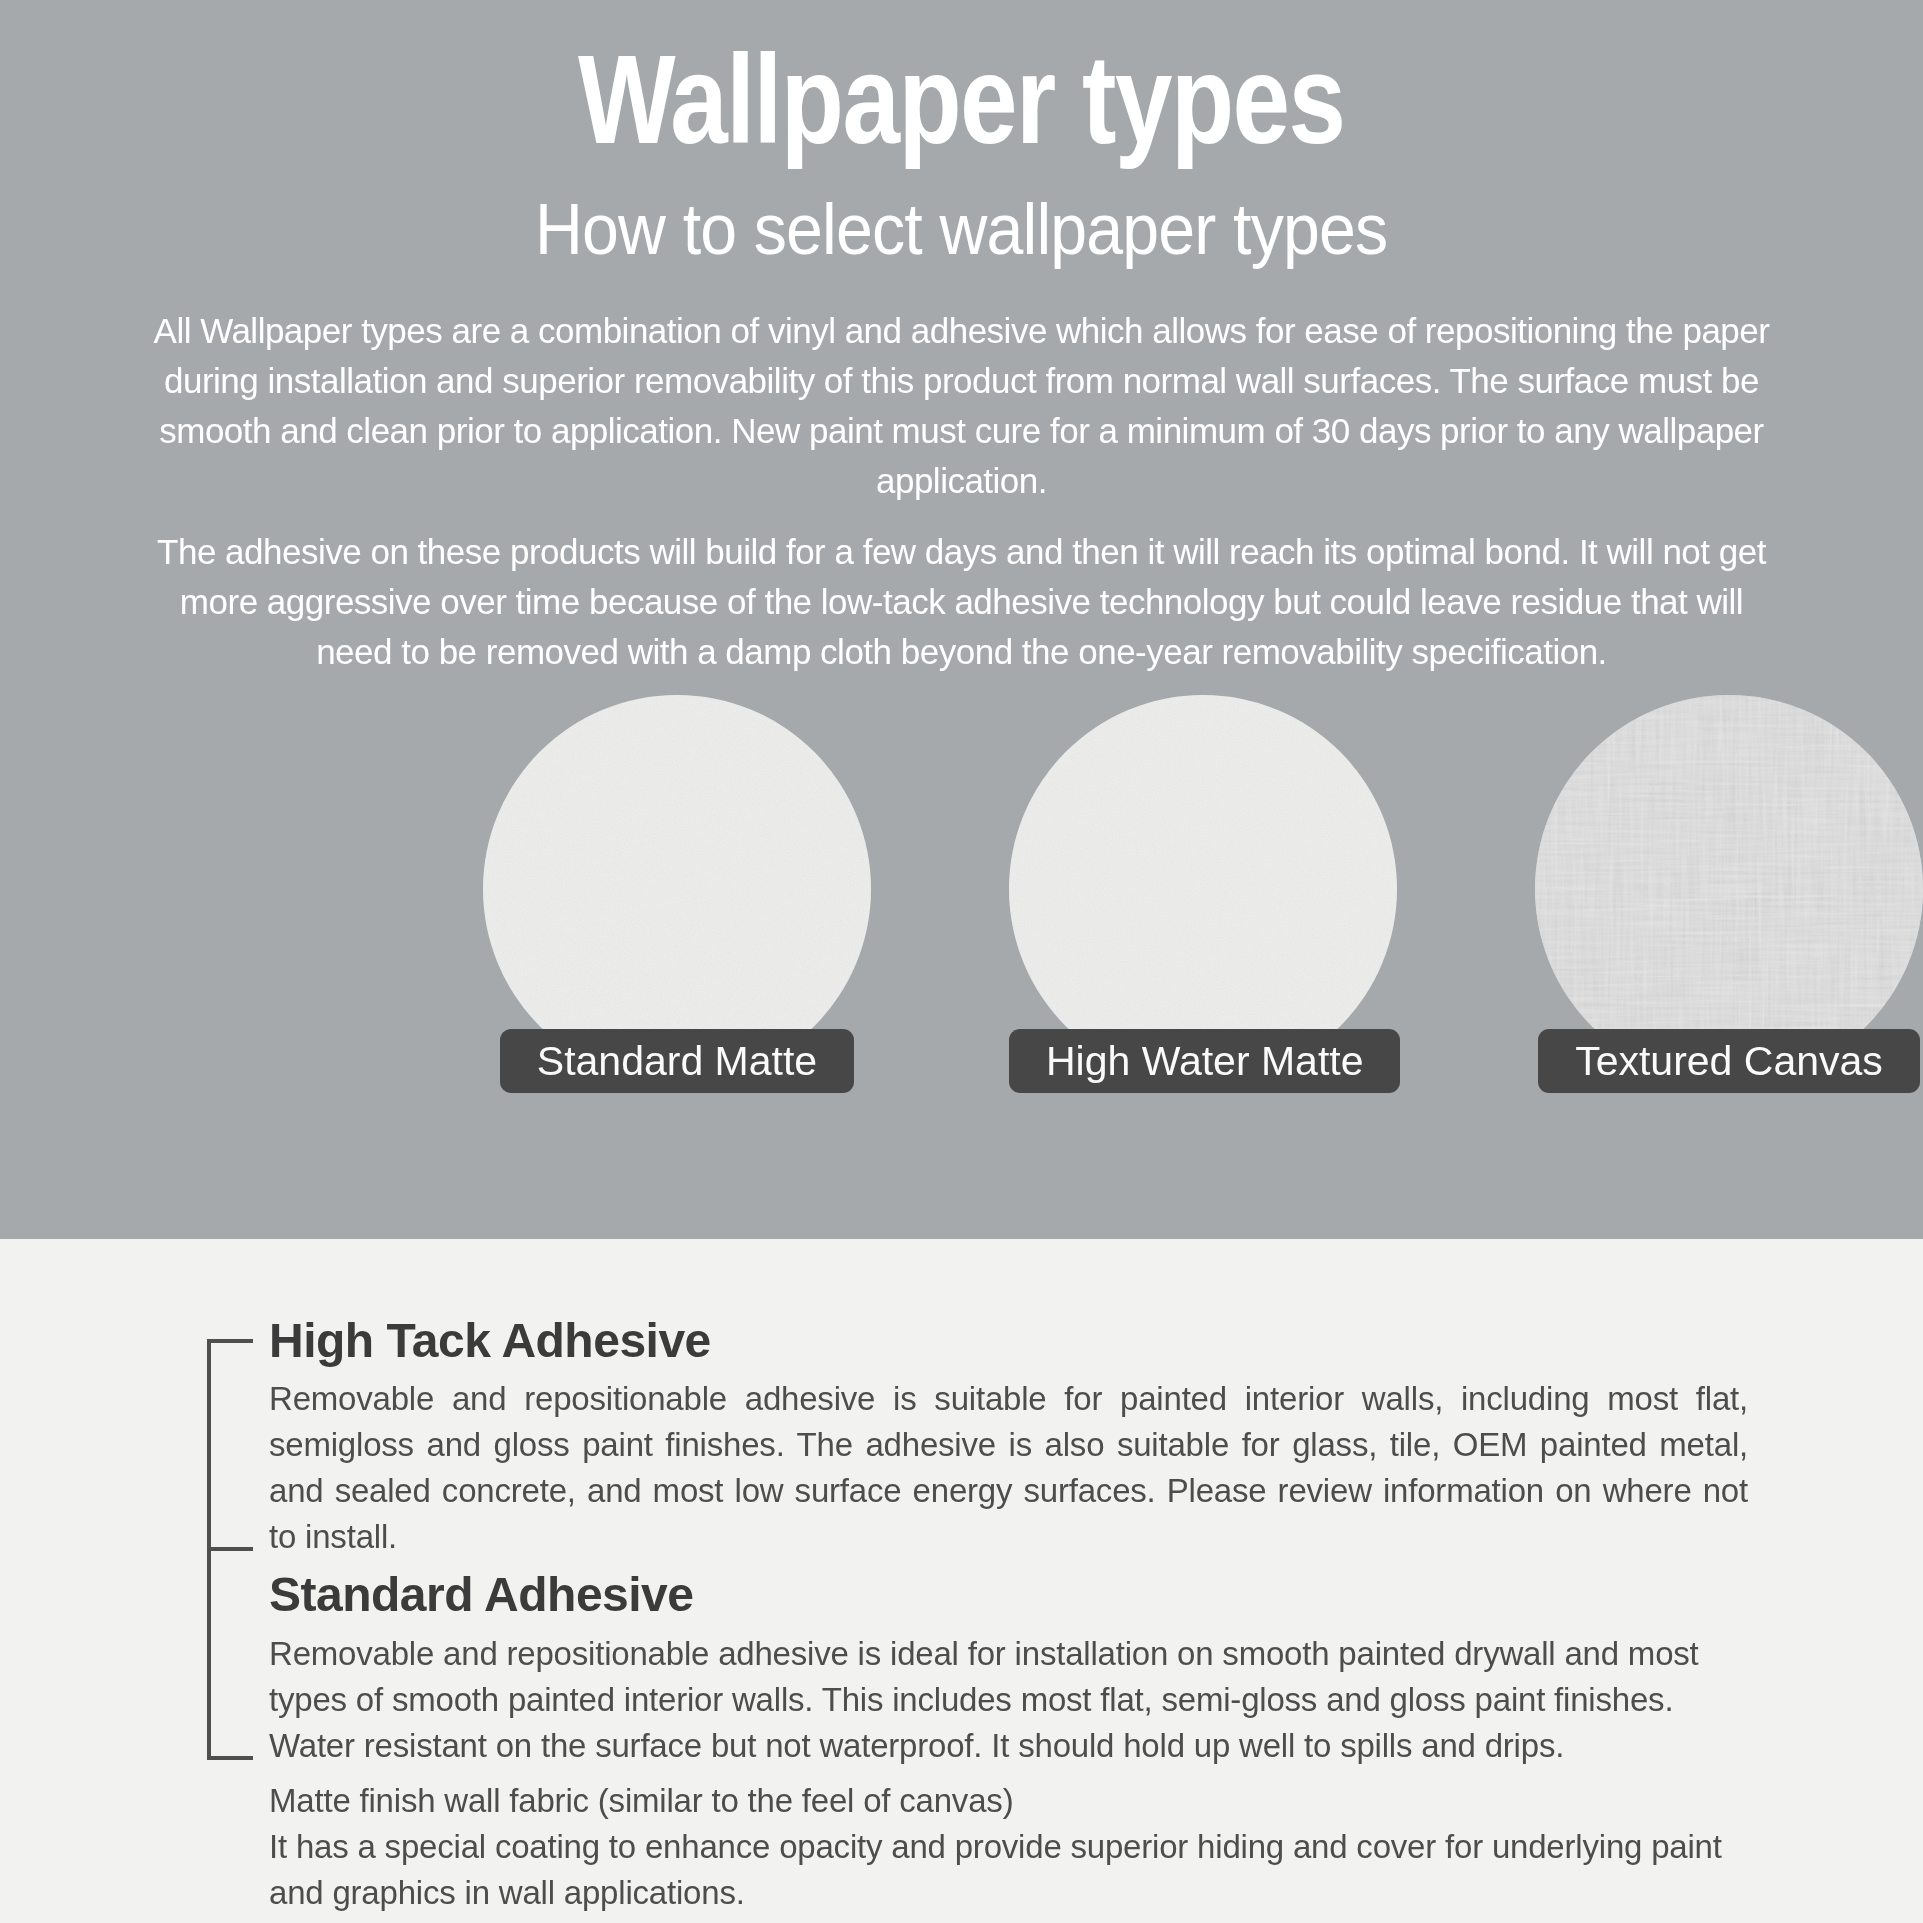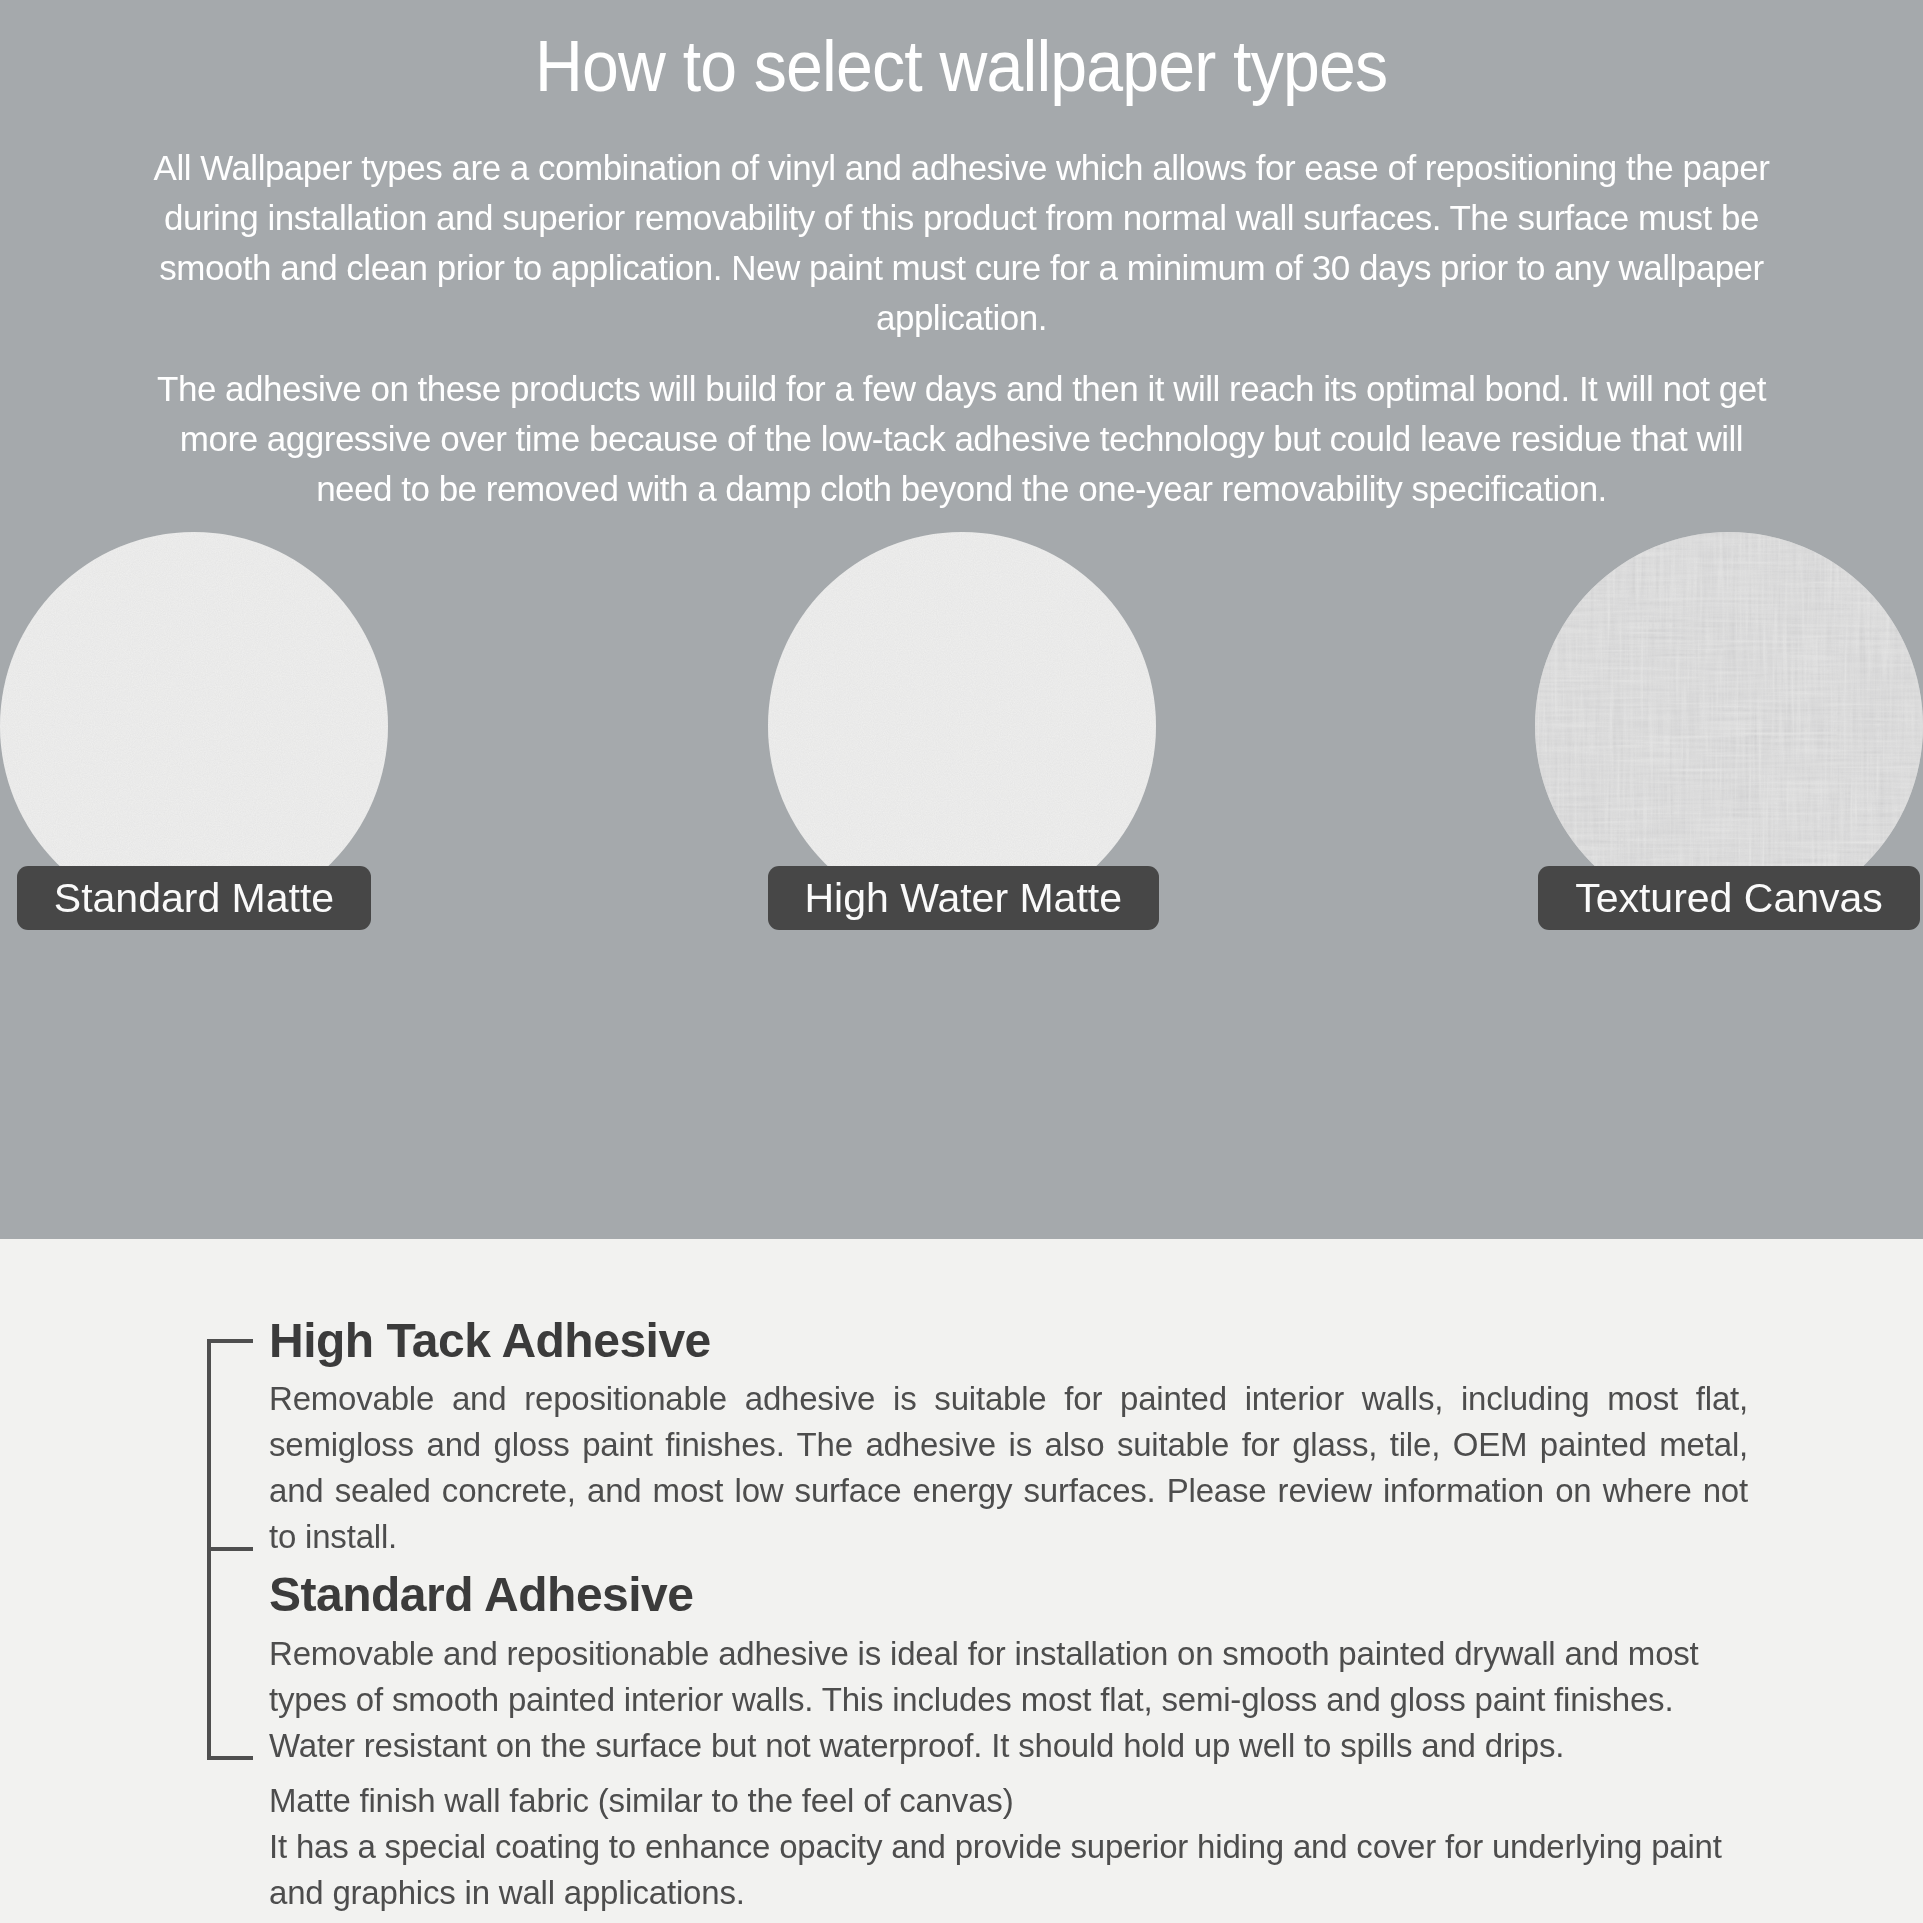--- a/index.html
+++ b/index.html
@@ -49,21 +49,21 @@
     font-size: 35px;
     line-height: 50px;
     letter-spacing: -0.5px;
   }
   .lead-first { margin-top: 41px; }
 
   
   .swatch-row {
     margin-top: 18.5px;
     display: flex;
-    justify-content: space-between;
+    justify-content: flex-end;
     gap: 138px;
   }
   .swatch { width: 388px; text-align: center; }
   .swatch svg { display: block; }
   .swatch-label {
     display: inline-block;
     position: relative;
     top: -54px;
     background: #474747;
     color: #fafafa;
@@ -118,20 +118,21 @@
   .tick-1 { top: 100px; }
   .tick-2 { top: 308px; }
   .tick-3 { top: 517px; }
 </style>
 </head>
 <body>
 
 <div class="page">
 
   <div class="hero">
+    <h1 class="hero-title"><span class="squeeze">Wallpaper types</span></h1>
     <h2 class="hero-subtitle"><span class="squeeze">How to select wallpaper types</span></h2>
 
     <p class="lead lead-first">All Wallpaper types are a combination of vinyl and adhesive which allows for ease of repositioning the paper during installation and superior removability of this product from normal wall surfaces. The surface must be smooth and clean prior to application. New paint must cure for a minimum of 30 days prior to any wallpaper application.</p>
     <p class="lead">The adhesive on these products will build for a few days and then it will reach its optimal bond. It will not get more aggressive over time because of the low-tack adhesive technology but could leave residue that will need to be removed with a damp cloth beyond the one-year removability specification.</p>
 
     <div class="swatch-row">
 
       <div class="swatch">
         <svg width="388" height="388" viewBox="0 0 420 420">
           <defs>

